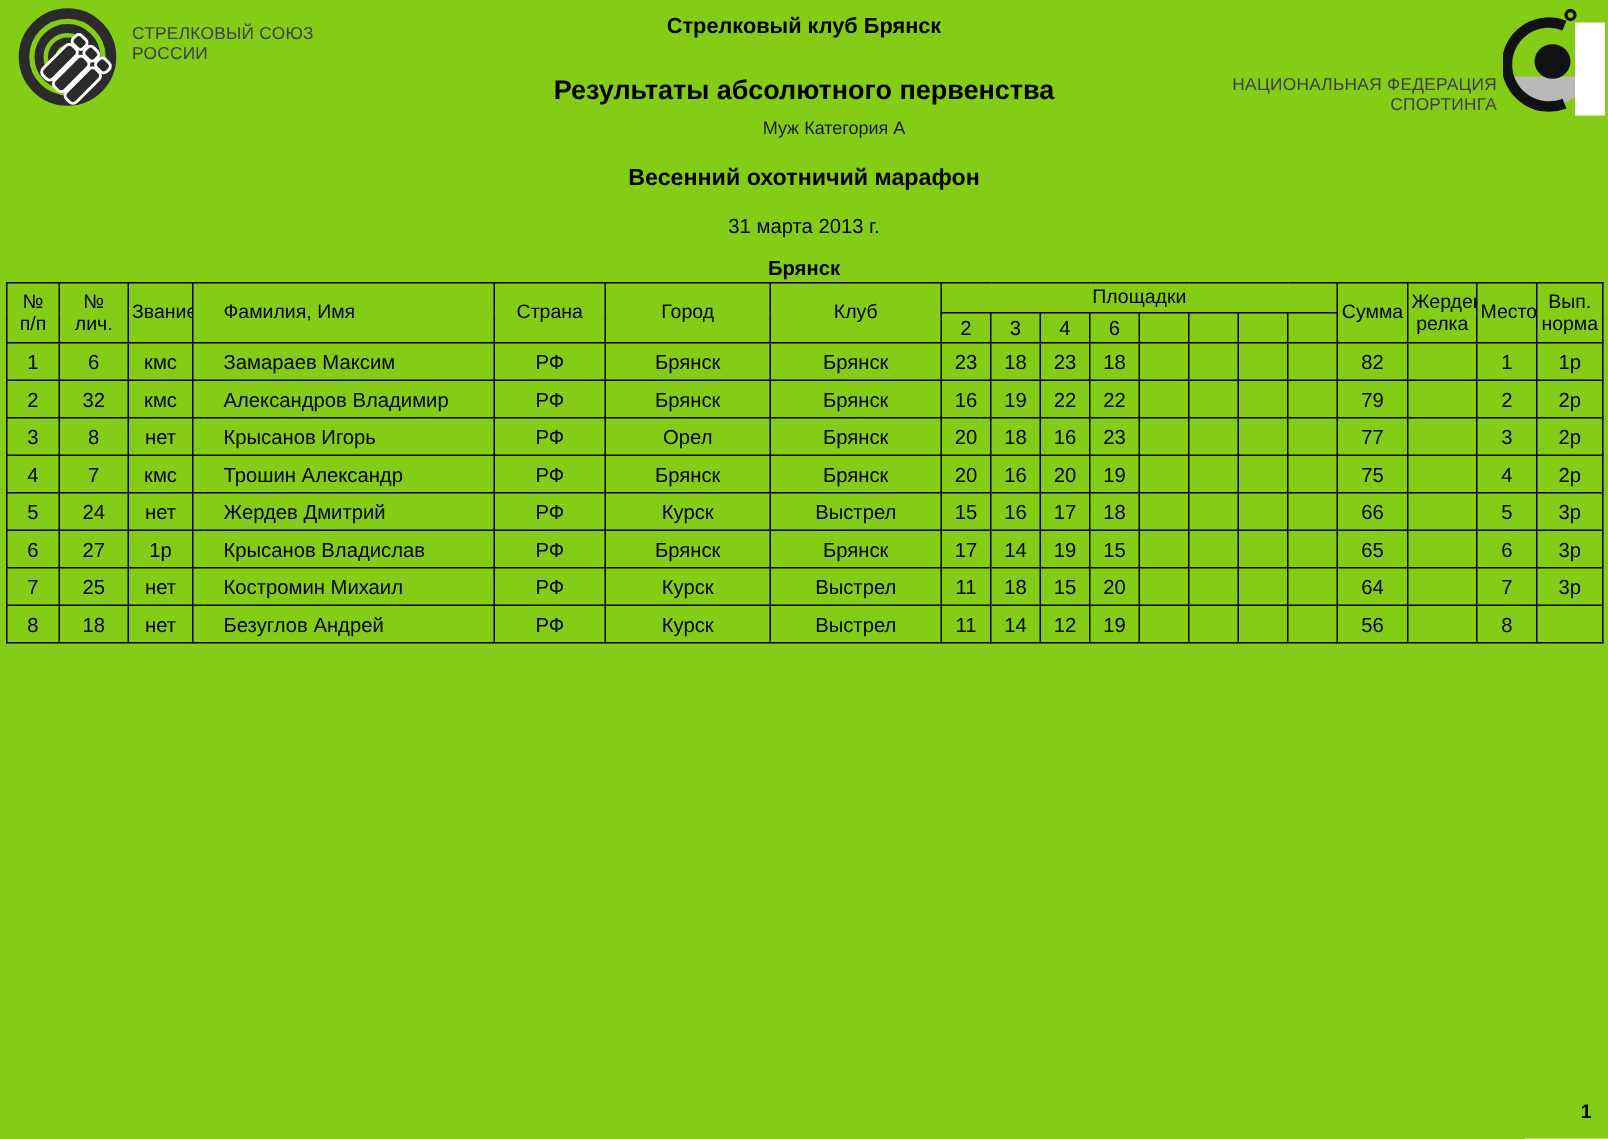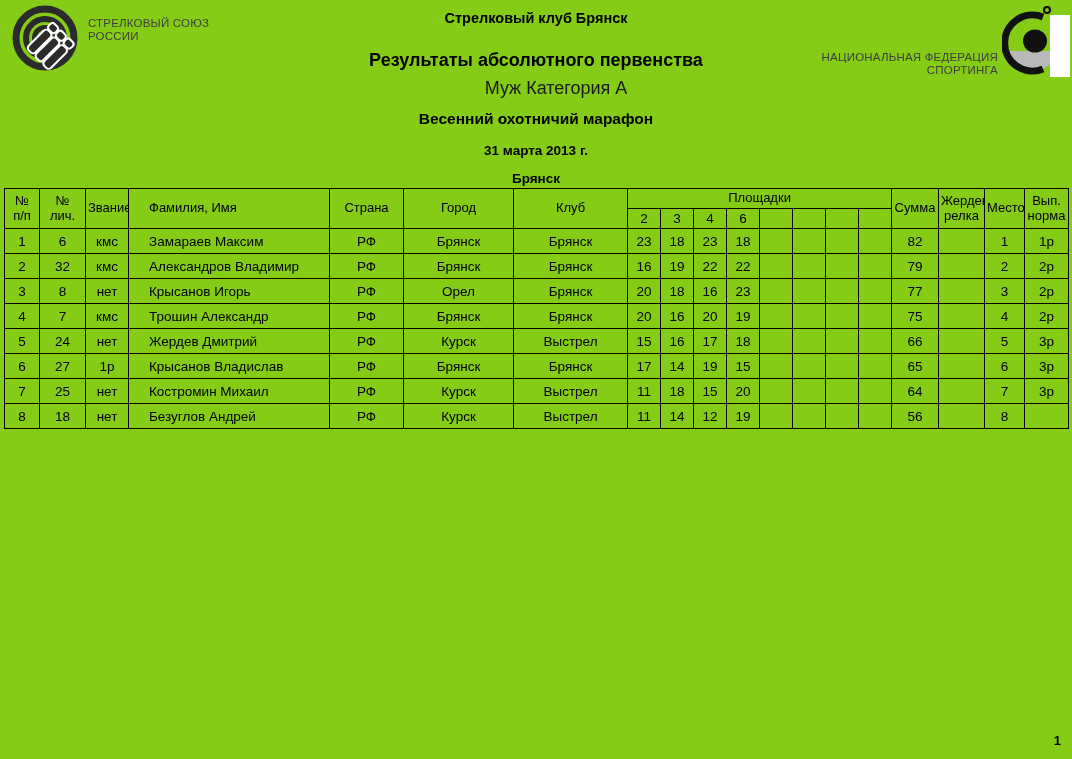--- a/index.html
+++ b/index.html
@@ -18,23 +18,23 @@
   .org-left-text  { position: absolute; left: 88px; top: 17px;
                     font-size: 11.5px; line-height: 13px; color: #3d3d3d; letter-spacing: .2px; }
   .org-right-text { position: absolute; right: 74px; top: 15px; text-align: right;
                     font-size: 11.5px; line-height: 13px; color: #3d3d3d; letter-spacing: .2px; margin-top: 36px; }
   .org-right-logo { position: absolute; left: 1002px; top: 3px; }
 
   
   .title-line { position: absolute; left: 0; right: 0; text-align: center; color: #000; }
   .t-club     { top: 10px;  font-size: 14.5px; font-weight: bold; }
   .t-results  { top: 50px;  font-size: 18px;   font-weight: bold; }
-  .t-category { top: 78px;  font-size: 18px;   font-weight: normal; color: #1a1a1a; margin-left: 40px; }
+  .t-category { top: 78px;  font-size: 12px;   font-weight: normal; color: #1a1a1a; margin-left: 40px; }
   .t-event    { top: 110px; font-size: 15.5px; font-weight: bold; }
-  .t-date     { top: 143px; font-size: 13.5px; font-weight: bold; }
+  .t-date     { top: 143px; font-size: 13.5px; font-weight: normal; }
   .t-city     { top: 171px; font-size: 13.5px; font-weight: bold; }
 
   
   table.results {
     position: absolute; top: 188px; left: 4px;
     width: 1064px;
     border-collapse: collapse; table-layout: fixed;
     font-family: "Liberation Sans", sans-serif;
   }
   table.results th, table.results td {

